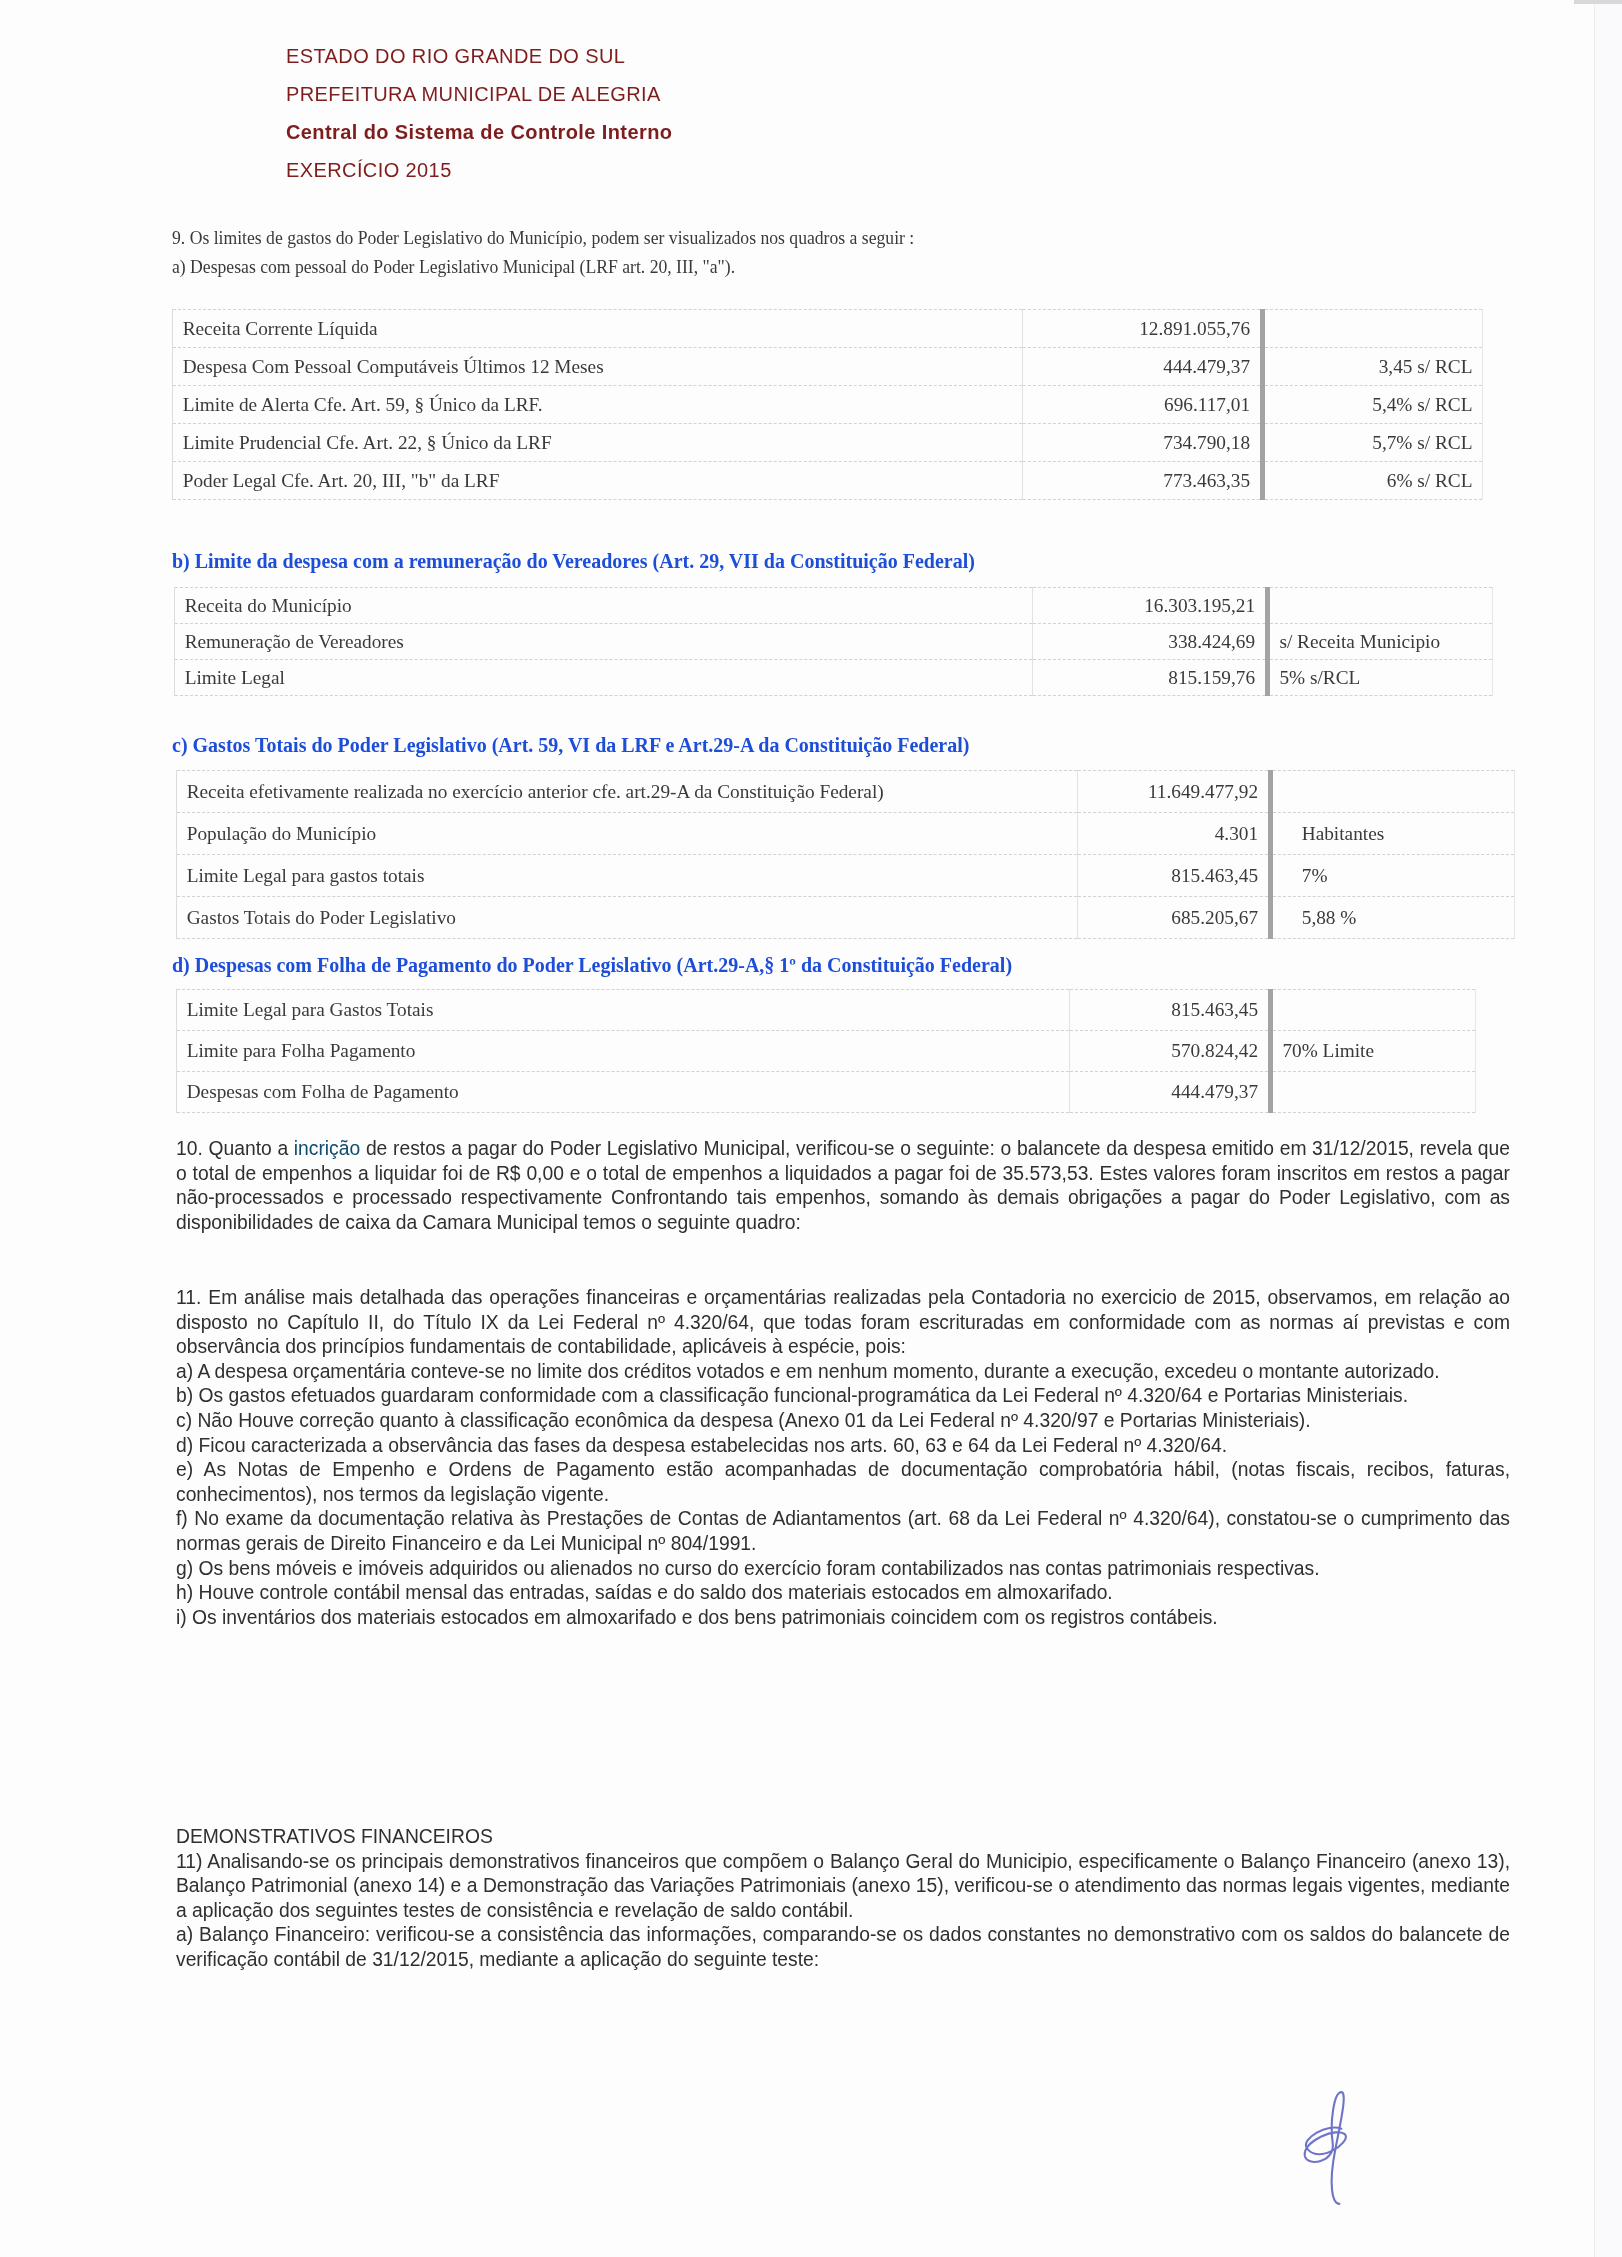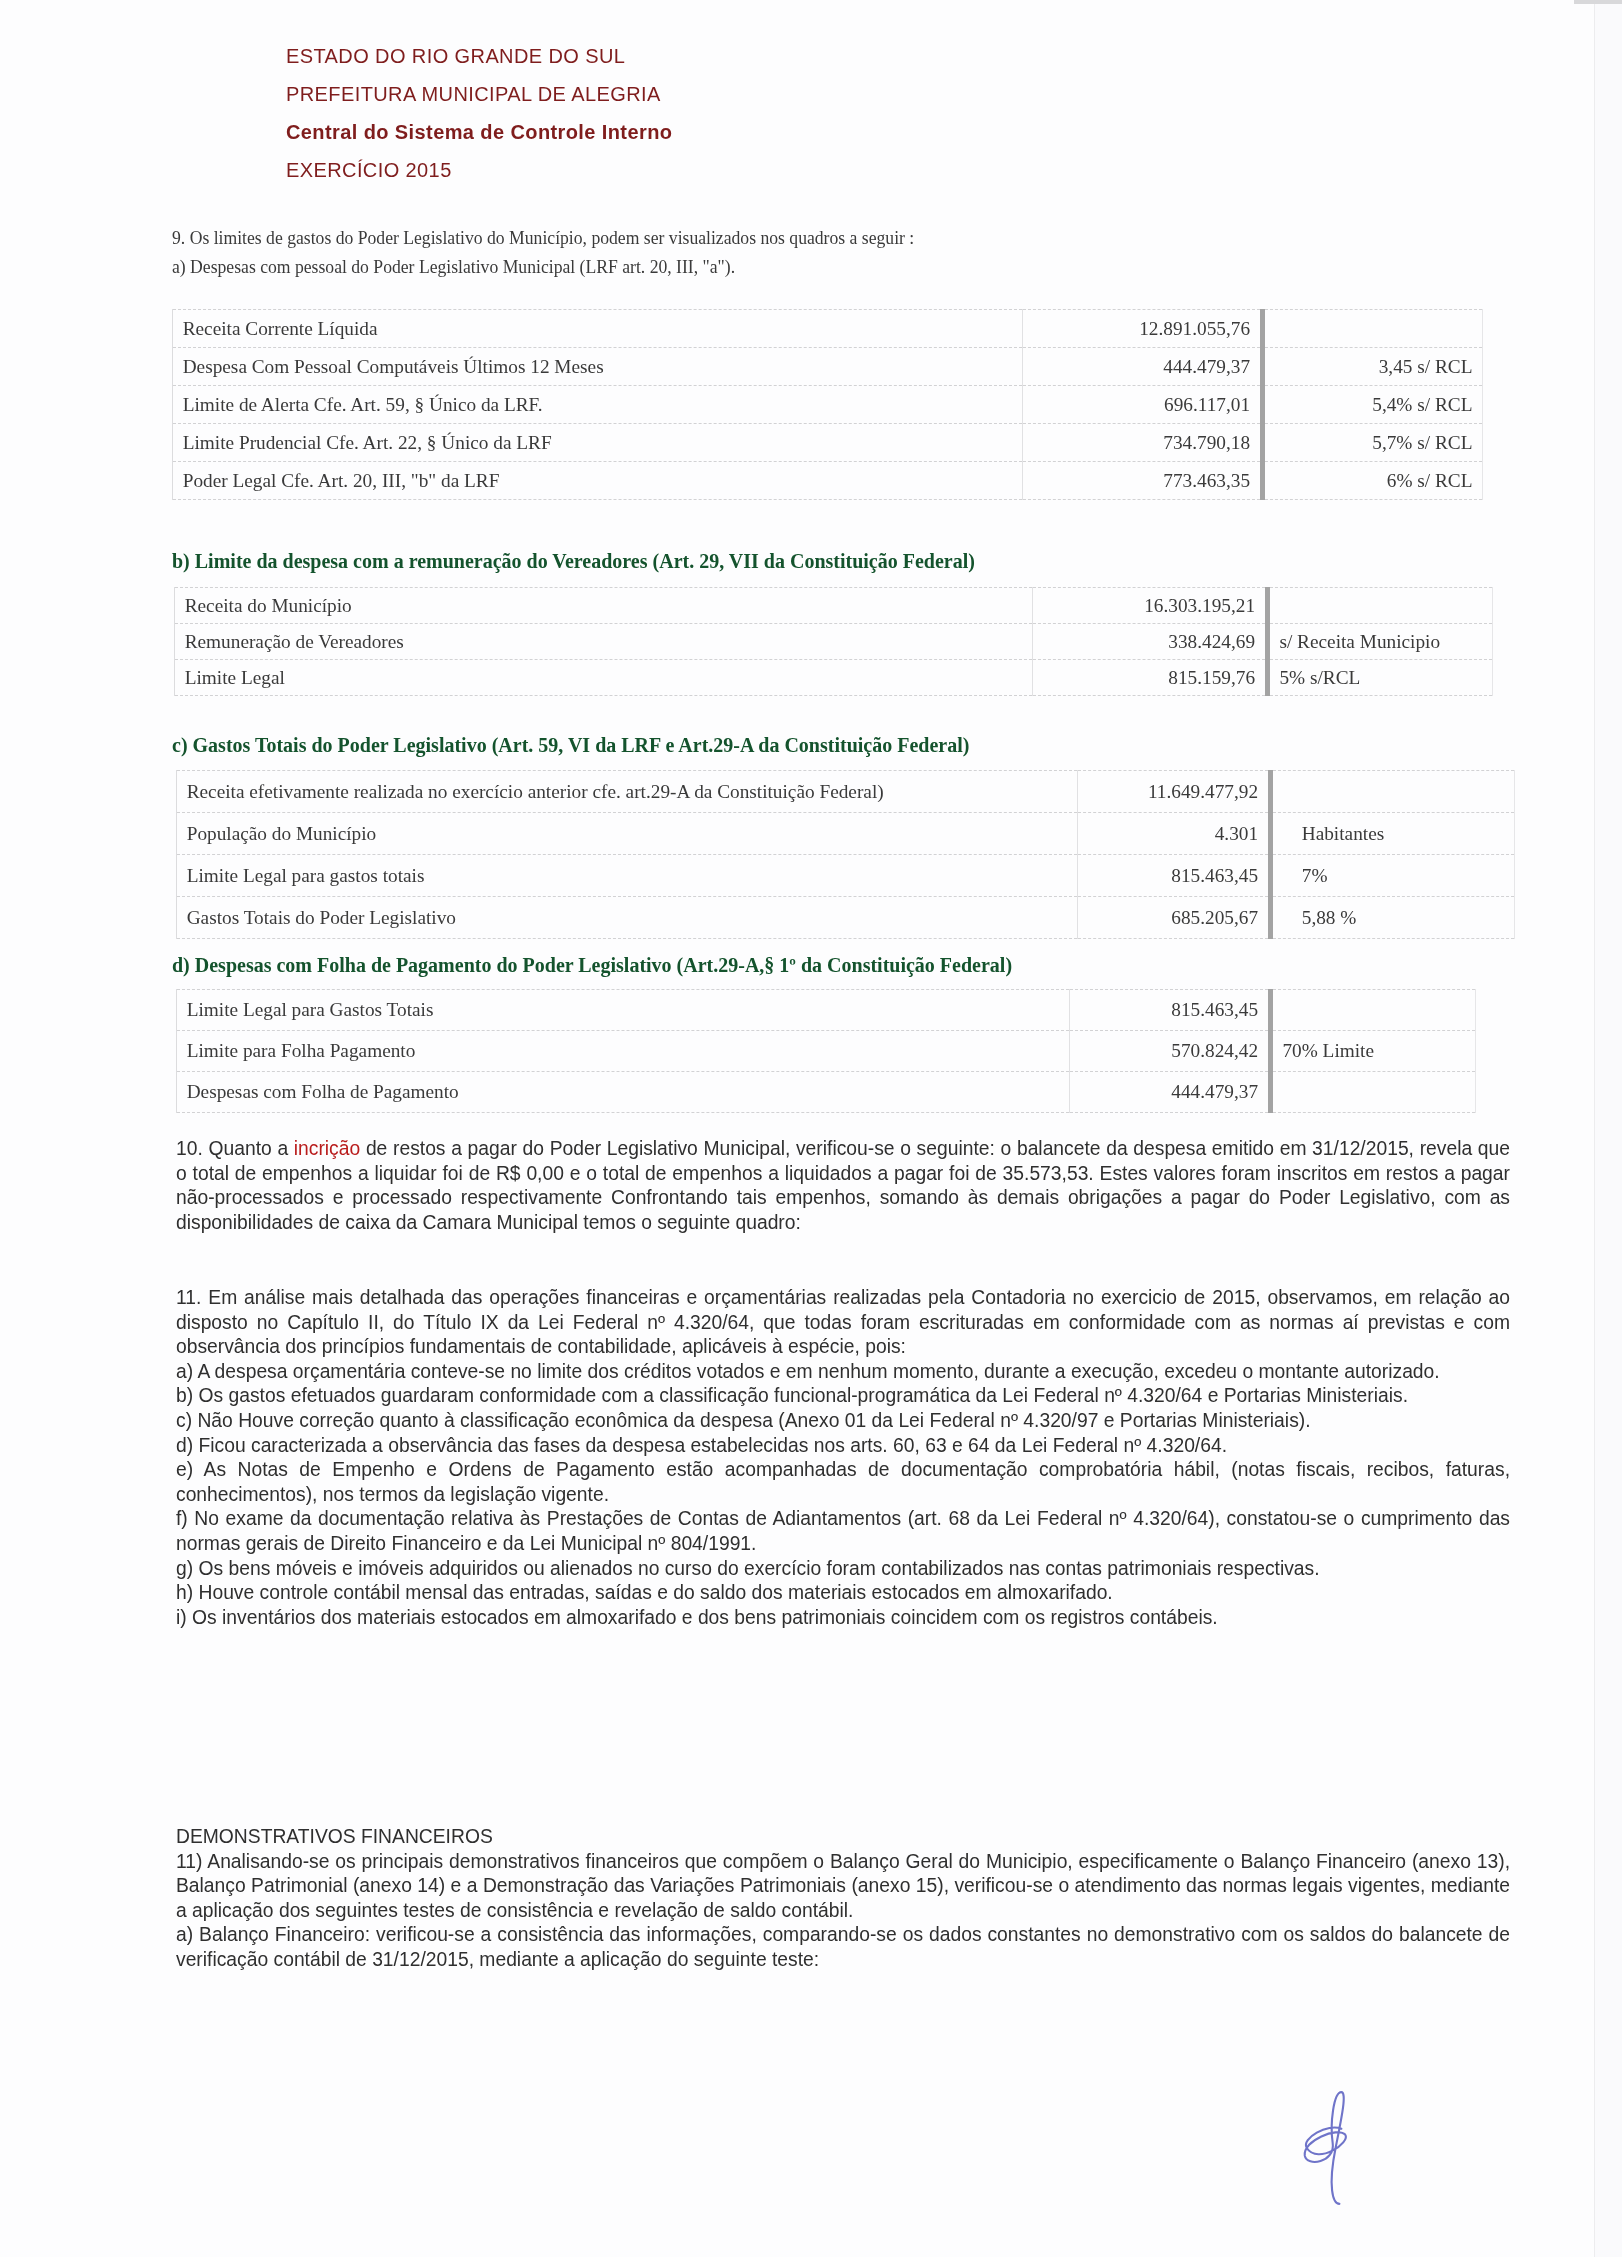--- a/index.html
+++ b/index.html
@@ -26,21 +26,21 @@
   table.fin td.c-label { border-left: 1px solid #dcdcde; }
   table.fin td.c-val { text-align: right; border-left: 1px solid #e1e1e3; border-right: 5px solid #a3a3a3; }
   table.fin td.c-note { border-right: 1px solid #e6e6e8; }
 
   #tbl-a { left: 172px; top: 309px; }
   #tbl-a td.c-label { width: 830px; }
   #tbl-a td.c-val { width: 217px; }
   #tbl-a td.c-note { width: 198px; text-align: right; }
 
   .sec-title { position: absolute; font-family: "Liberation Serif", serif; font-weight: bold; font-size: 20px;
-    color: #14532d; white-space: nowrap; }
+    color: #1d4ed8; white-space: nowrap; }
   #title-b { left: 172px; top: 550px; }
   #tbl-b { left: 174px; top: 587px; }
   #tbl-b td.c-label { width: 838px; }
   #tbl-b td.c-val { width: 212px; }
   #tbl-b td.c-note { width: 203px; text-align: left; }
   #tbl-b td { height: 35px; }
 
   #title-c { left: 172px; top: 734px; }
   #tbl-c { left: 176px; top: 770px; }
   #tbl-c td.c-label { width: 881px; }
@@ -55,21 +55,21 @@
   #tbl-d td.c-note { width: 183px; text-align: left; }
   #tbl-d td { height: 40px; }
 
   .body-text { position: absolute; left: 176px; width: 1334px; font-family: "Liberation Sans", sans-serif;
     font-size: 19.3px; line-height: 24.6px; color: #2f2f2f; text-align: justify; }
   .body-text p { margin: 0; }
   .body-text .li { margin: 0; }
   #p10 { top: 1137px; }
   #p11 { top: 1286px; }
   #p-demo { top: 1825px; }
-  .faint { color: #b91c1c; }
+  .faint { color: #0c4a6e; }
 
   .signature { position: absolute; left: 1299px; top: 2090px; width: 77px; height: 116px; }
 </style>
 </head>
 <body>
 
 <div class="page-edge"></div>
 <div class="page-edge-top"></div>
 
 <div class="header">

